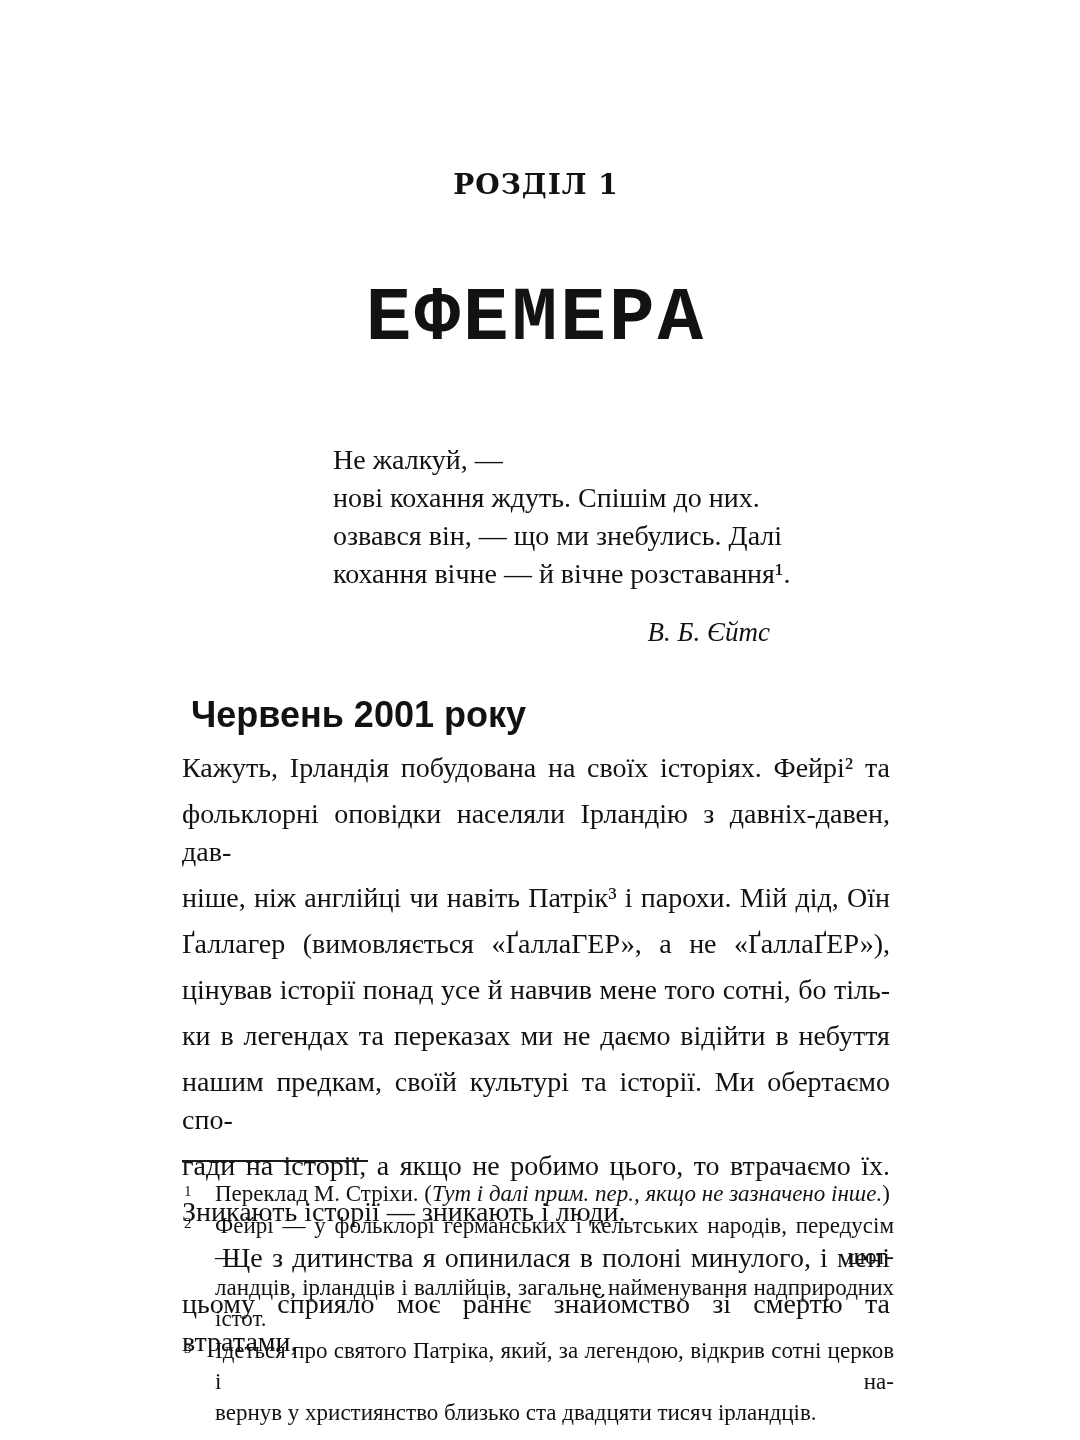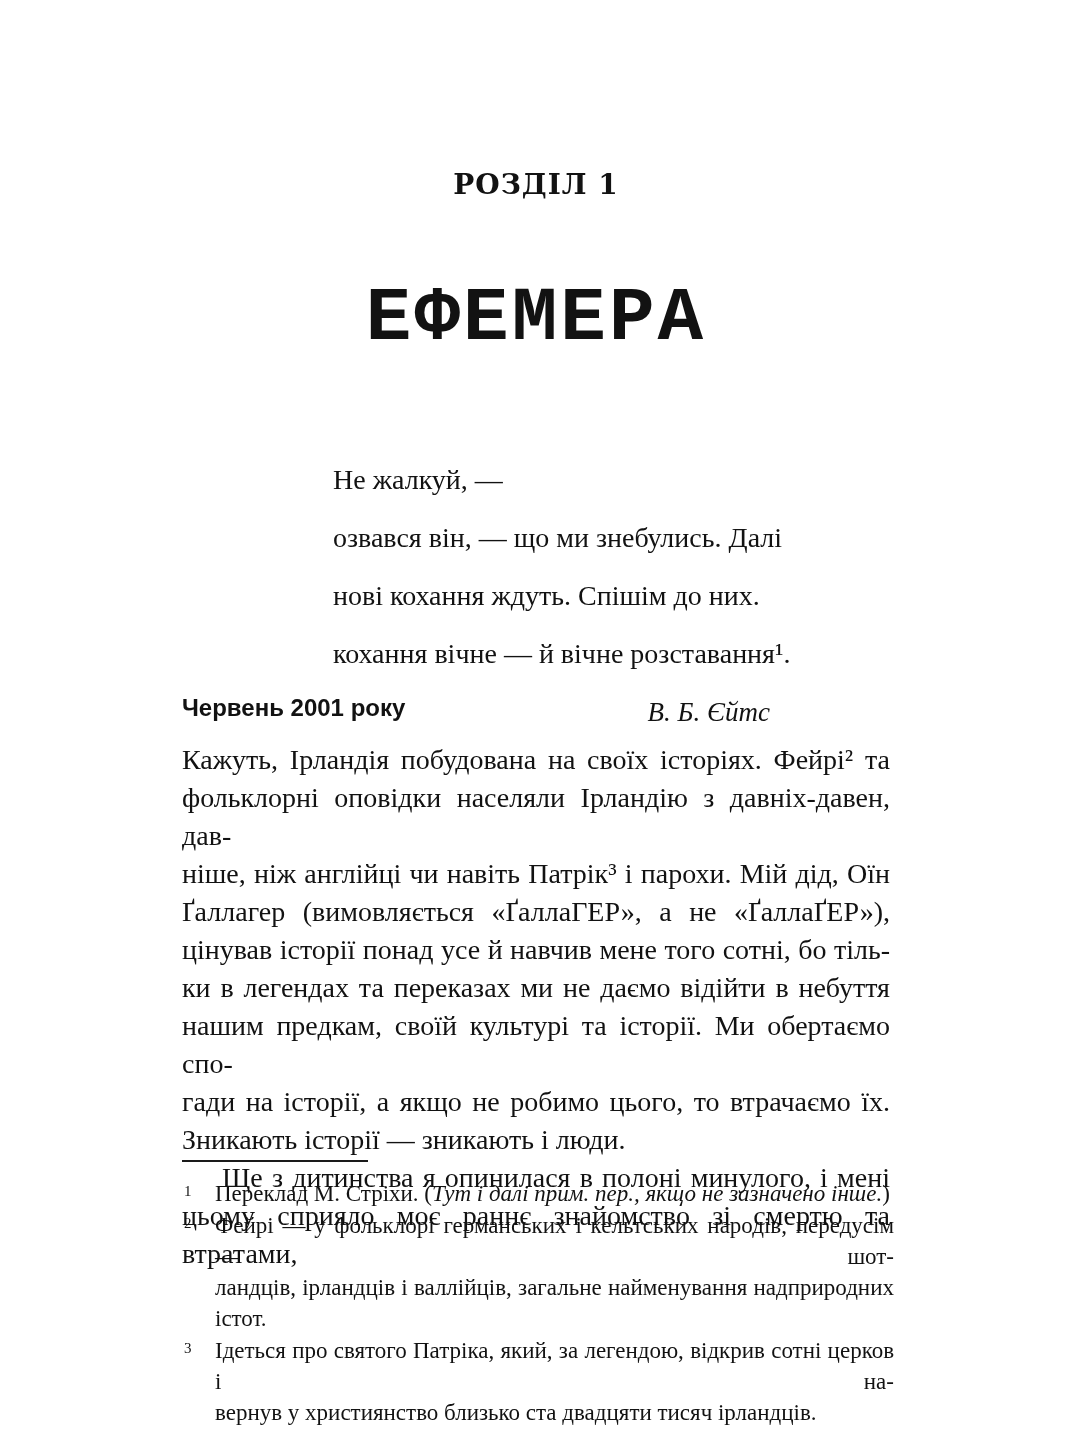--- a/index.html
+++ b/index.html
@@ -39,48 +39,49 @@
     letter-spacing: 3px;
   }
 
   
   .epigraph {
     position: absolute;
     left: 333px; top: 441px; width: 437px;
     font-size: 28px;
     line-height: 38px;
   }
-  .epigraph .poem-line { white-space: nowrap; margin-top: 20px; }
+  .epigraph .poem-line { white-space: nowrap; }
   .epigraph .attribution {
     margin-top: 20px;
     text-align: right;
     font-style: italic;
     font-size: 27px;
   }
 
   
   .date-heading {
     position: absolute;
-    left: 182px; top: 694px;
+    left: 191px; top: 694px;
     font-family: "Liberation Sans", sans-serif;
     font-weight: bold;
-    font-size: 24px;
+    font-size: 36px;
   }
 
   
   .body-text {
     position: absolute;
     left: 182px; top: 741px; width: 708px;
     font-size: 28px;
     line-height: 38px;
   }
   .body-text .line {
     text-align: justify;
     text-align-last: justify;
     white-space: normal;
+    margin-top: 8px;
   }
   .body-text .line.last { text-align-last: left; }
   .body-text .line.indent { text-indent: 40px; }
 
   
   .footnotes {
     position: absolute;
     left: 182px; top: 1160px; width: 712px;
     font-size: 23px;
     line-height: 31px;
@@ -111,22 +112,22 @@
 <body>
 
 <div class="page">
 
   <div class="chapter-label">РОЗДІЛ 1</div>
 
   <div class="chapter-title">ЕФЕМЕРА</div>
 
   <div class="epigraph">
     <div class="poem-line">Не жалкуй, —</div>
+    <div class="poem-line">нові кохання ждуть. Спішім до них.</div>
     <div class="poem-line">озвався він, — що ми знебулись. Далі</div>
-    <div class="poem-line">нові кохання ждуть. Спішім до них.</div>
     <div class="poem-line">кохання вічне — й вічне розставання¹.</div>
     <div class="attribution">В. Б. Єйтс</div>
   </div>
 
   <div class="date-heading">Червень 2001 року</div>
 
   <div class="body-text">
     <div class="paragraph">
       <div class="line">Кажуть, Ірландія побудована на своїх історіях. Фейрі² та</div>
       <div class="line">фольклорні оповідки населяли Ірландію з давніх-давен, дав-</div>

